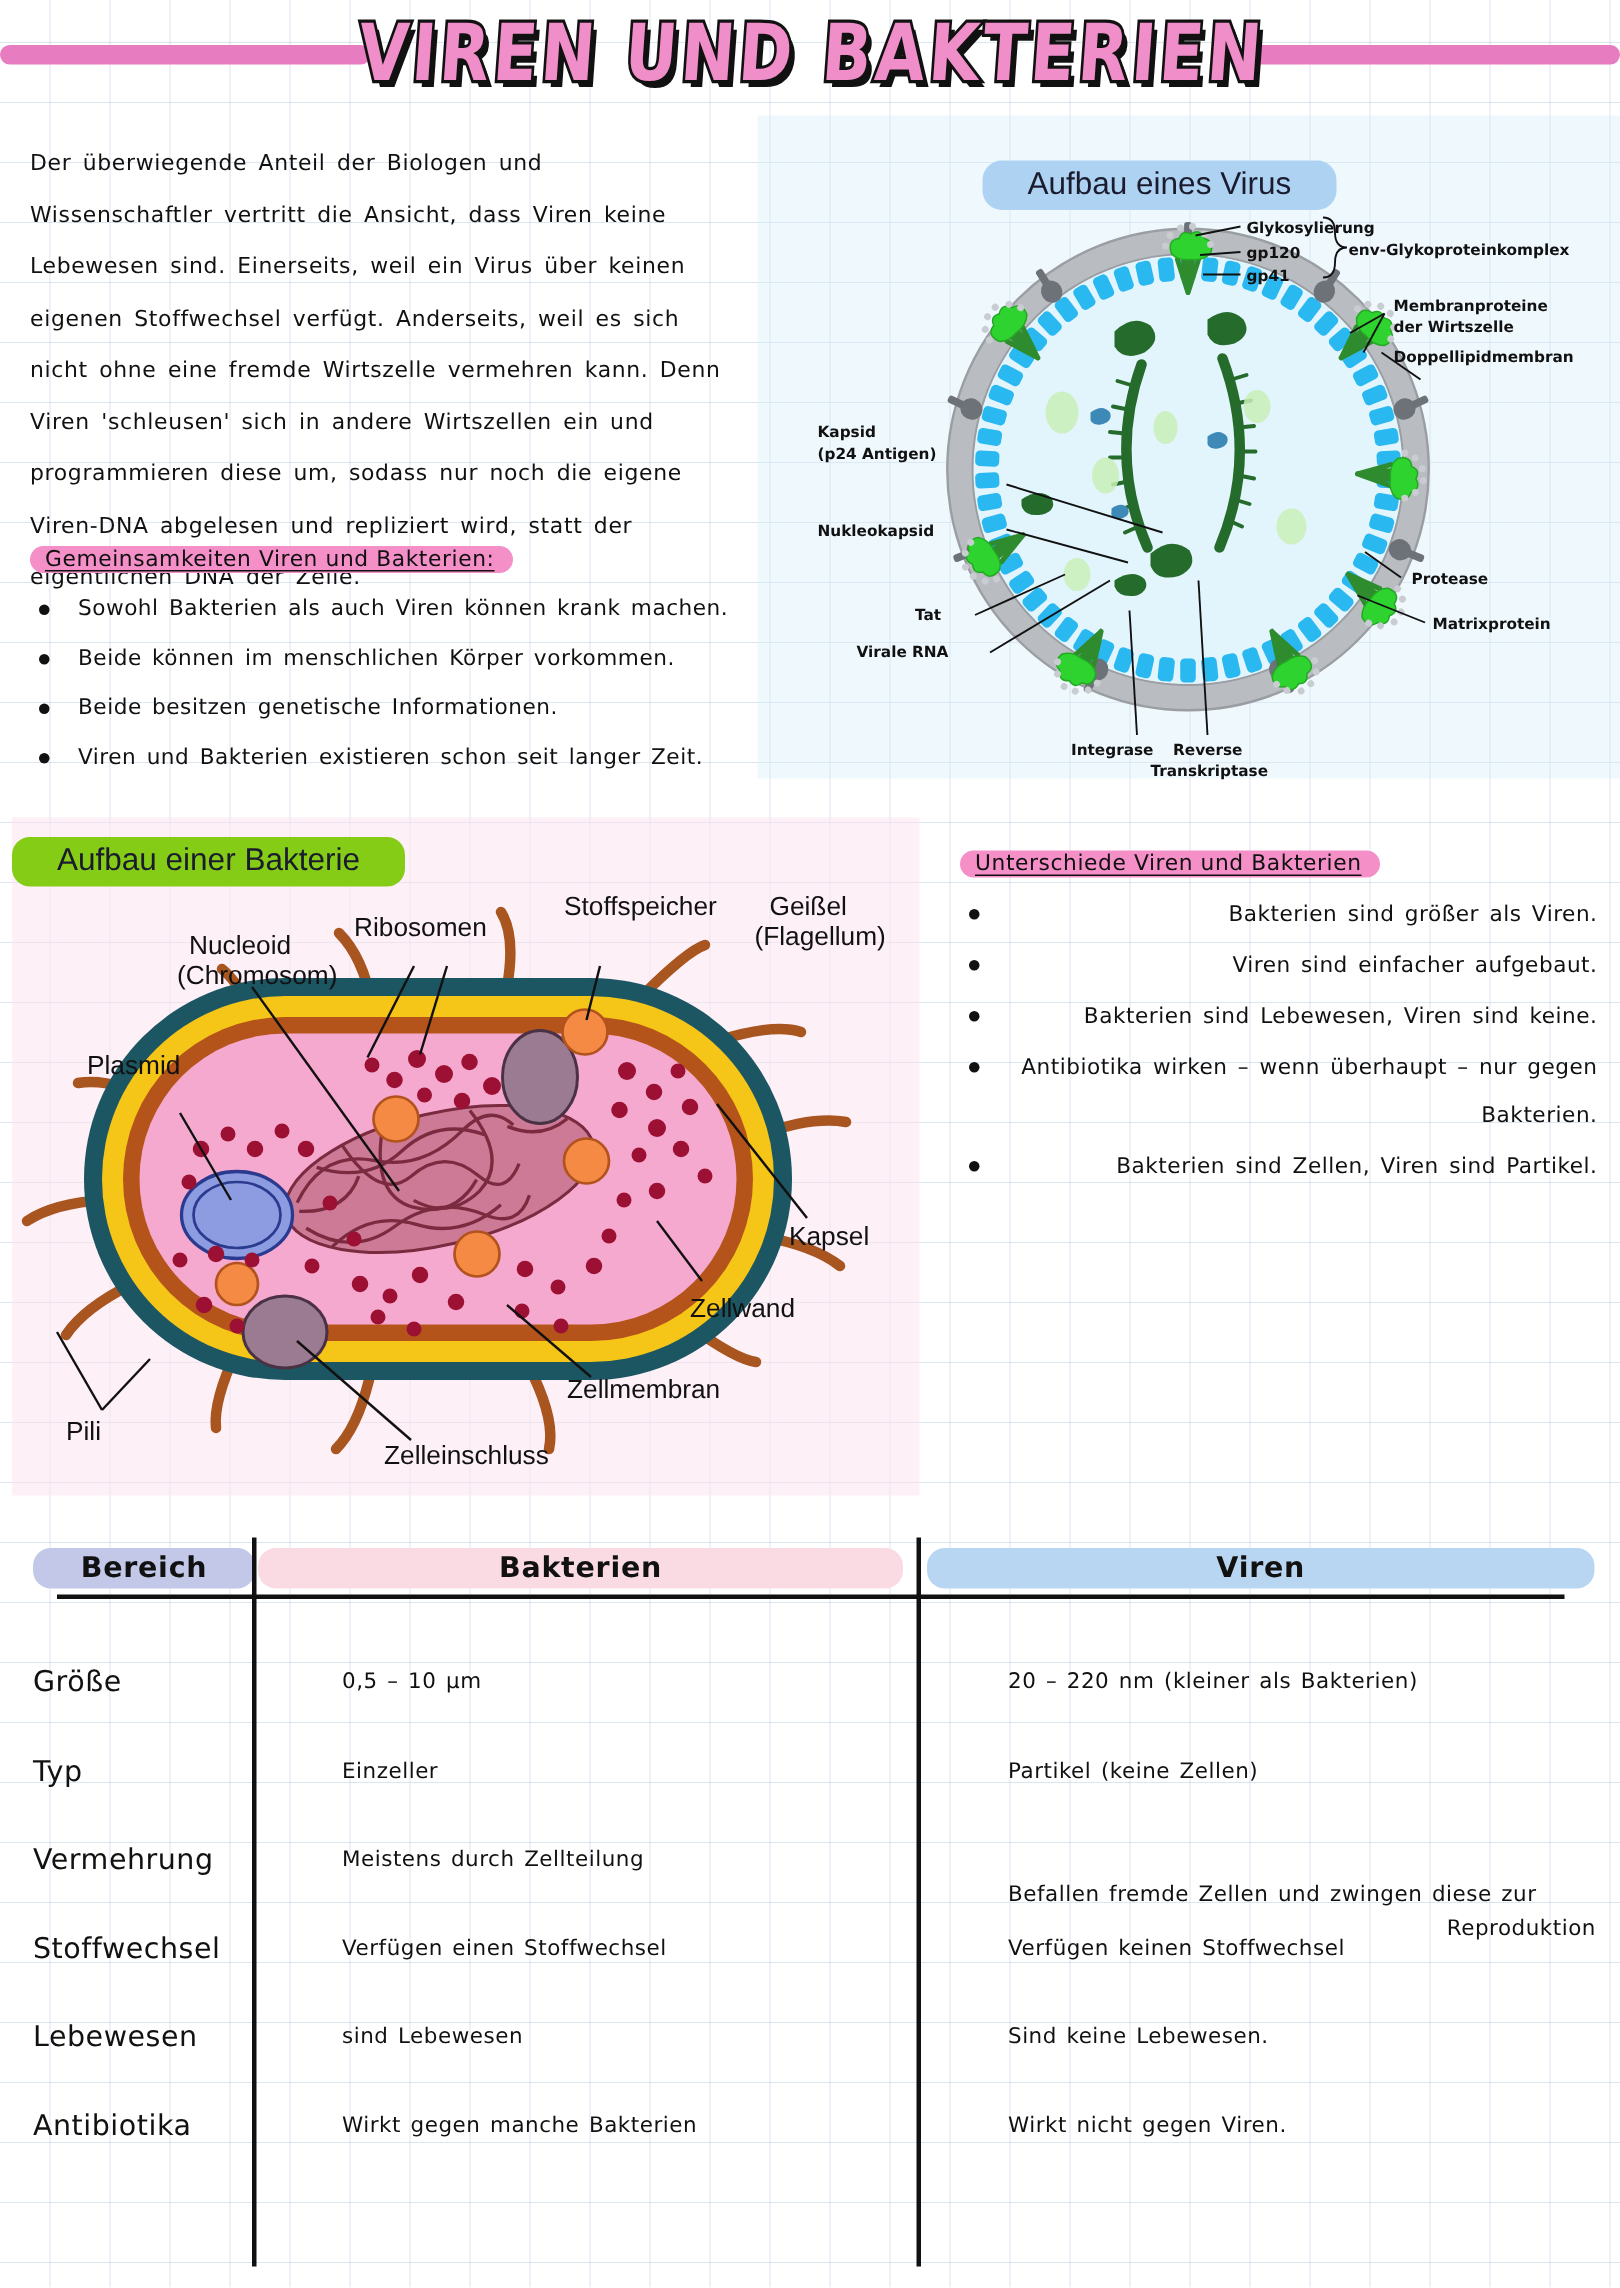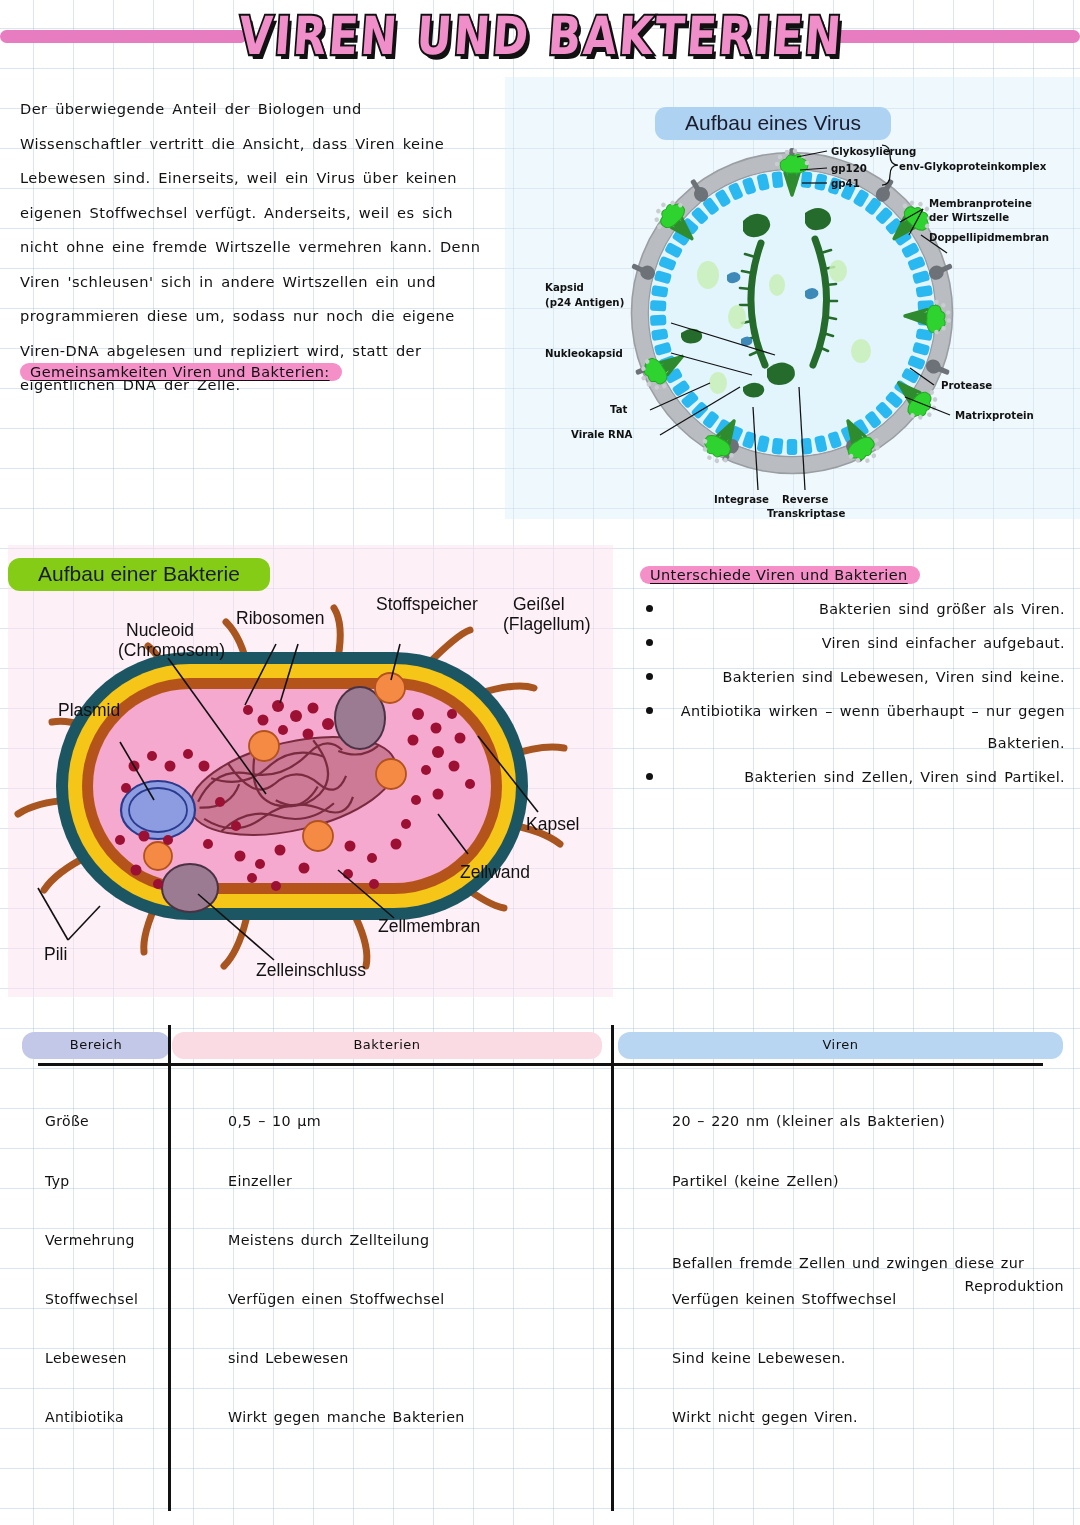--- a/index.html
+++ b/index.html
@@ -132,21 +132,21 @@
   .diagram-pill {
     position: absolute;
     border-radius: 13px;
     font-family: "Liberation Sans", sans-serif;
     font-size: 21px;
     color: #1b1b2e;
     padding: 4px 30px 5px 30px;
     white-space: nowrap;
     z-index: 6;
   }
-  #virus-title { left: 655px; top: 107px; background: #aed3f2; border-radius: 11px; }
+  #virus-title { left: 655px; top: 107px; background: #aed3f2; }
   #bact-title  { left: 8px;  top: 558px; background: #84cc16; border-radius: 12px; }
 
   
   #virus-svg { left: 505px; top: 125px; z-index: 5; }
   
   #bact-svg  { left: 8px;   top: 588px; z-index: 5; }
 
   .vlabel {
     font-family: "DejaVu Sans", sans-serif;
     font-size: 10.2px;
@@ -170,22 +170,22 @@
   .th-pill {
     position: absolute;
     border-radius: 12px;
     height: 27px;
     display: flex;
     align-items: center;
     justify-content: center;
   }
   .th-pill span {
     font-family: "DejaVu Sans", sans-serif;
-    font-size: 13px;
-    font-weight: normal;
+    font-size: 19px;
+    font-weight: bold;
     color: #111;
     letter-spacing: 0.5px;
     position: relative;
     top: -1px;
   }
   #th-bereich { left: 22px;  top: 1032px; width: 148px; background: #c3c8e8; }
   #th-bakt    { left: 172px; top: 1032px; width: 430px; background: #fadbe4; }
   #th-viren   { left: 618px; top: 1032px; width: 445px; background: #b8d6f2; }
 
   #hrule {
@@ -205,21 +205,21 @@
   .tcell {
     position: absolute;
     font-family: "DejaVu Sans", sans-serif;
     font-size: 14.3px;
     color: #111;
     letter-spacing: 0.35px;
     word-spacing: 1.5px;
     white-space: pre-line;
     line-height: 23px;
   }
-  .tcell.label { font-size: 14px; margin-left: 23px; }
+  .tcell.label { font-size: 19px; }
   .tcell.c1 { left: 22px;  width: 150px; }
   .tcell.c2 { left: 228px; width: 380px; }
   .tcell.c3 { left: 672px; width: 400px; }
   .tcell .cont {
     display: block;
     text-align: right;
     padding-right: 8px;
   }
 </style>
 </head>
@@ -235,20 +235,26 @@
   <div id="main-title">VIREN UND BAKTERIEN</div>
   <div class="title-bar right"></div>
 </div>
 
 <div id="intro">
   <p>Der überwiegende Anteil der Biologen und Wissenschaftler vertritt die Ansicht, dass Viren keine Lebewesen sind. Einerseits, weil ein Virus über keinen eigenen Stoffwechsel verfügt. Anderseits, weil es sich nicht ohne eine fremde Wirtszelle vermehren kann. Denn Viren 'schleusen' sich in andere Wirtszellen ein und programmieren diese um, sodass nur noch die eigene Viren-DNA abgelesen und repliziert wird, statt der eigentlichen DNA der Zelle.</p>
 </div>
 
 <div id="gem-block">
   <div class="marker-head">Gemeinsamkeiten Viren und Bakterien:</div>
+  <ul class="hand-list">
+    <li>Sowohl Bakterien als auch Viren können krank machen.</li>
+    <li>Beide können im menschlichen Körper vorkommen.</li>
+    <li>Beide besitzen genetische Informationen.</li>
+    <li>Viren und Bakterien existieren schon seit langer Zeit.</li>
+  </ul>
 </div>
 
 <div id="unt-block">
   <div class="marker-head">Unterschiede Viren und Bakterien</div>
   <ul class="hand-list">
     <li>Bakterien sind größer als Viren.</li>
     <li>Viren sind einfacher aufgebaut.</li>
     <li>Bakterien sind Lebewesen, Viren sind keine.</li>
     <li>Antibiotika wirken – wenn überhaupt – nur gegen Bakterien.</li>
     <li>Bakterien sind Zellen, Viren sind Partikel.</li>

